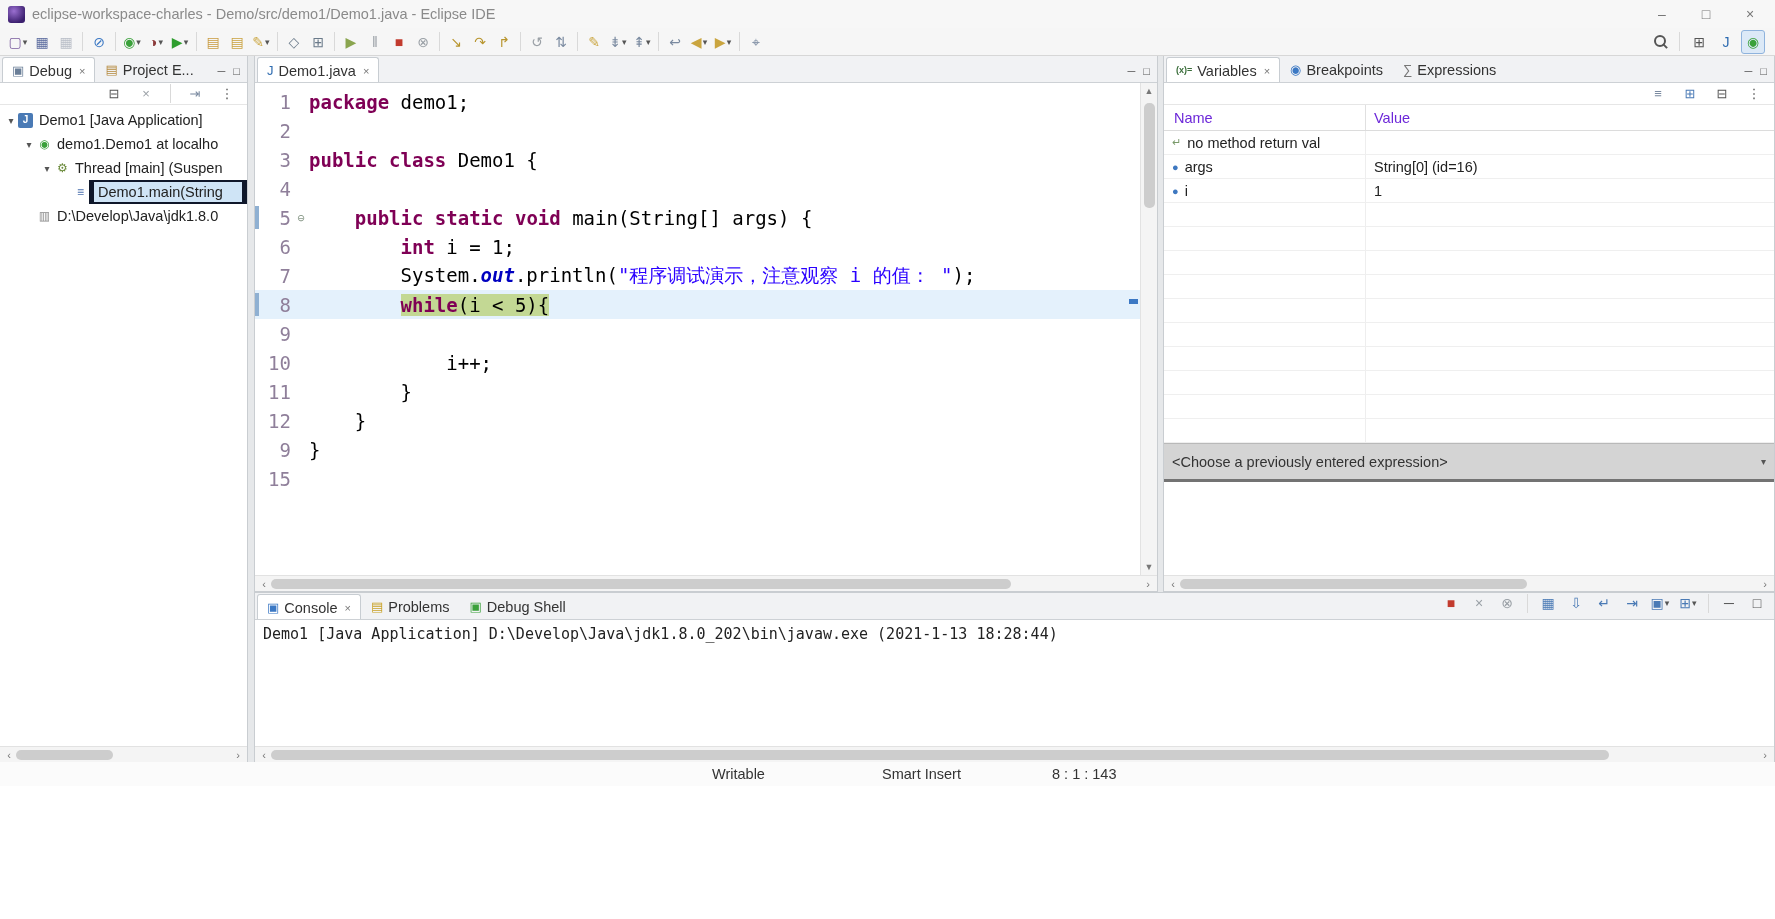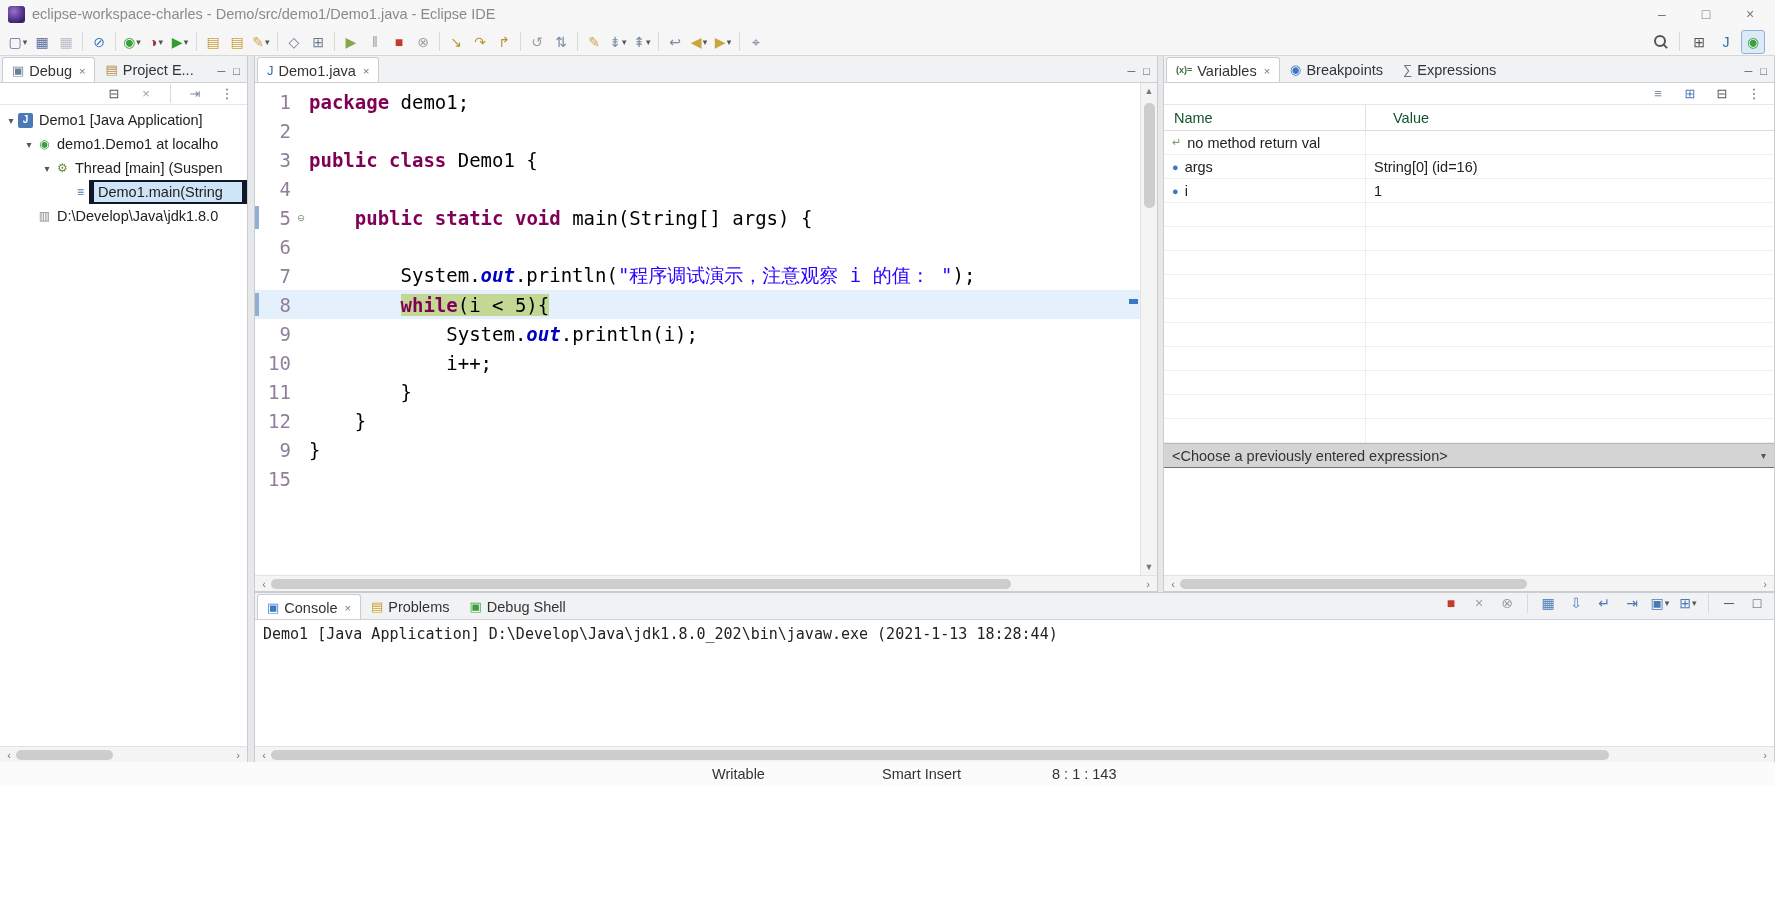--- a/index.html
+++ b/index.html
@@ -101,32 +101,32 @@
   .vscroll .spacer { flex:1; }
   .pos-marker { position:absolute; right:19px; top:216px; width:9px; height:5px; background:#3b78c4; }
   .hscroll { height:16px; flex:none; background:#f4f4f4; border-top:1px solid #e2e2e2;
     display:flex; align-items:center; padding:0 2px; }
   .hscroll .arrow { width:14px; font-size:11px; color:#777; text-align:center; }
   .hthumb { height:10px; background:#cdcdcd; border-radius:5px; }
   .hscroll .track { flex:1; display:flex; align-items:center; }
 
   
   .vars-table { flex:none; }
-  .vheader { height:26px; display:flex; align-items:center; font-size:14.5px; color:#14532d;
-    border-bottom:1px solid #dcdcdc;gap:19px; }
+  .vheader { height:26px; display:flex; align-items:center; font-size:14.5px; color:#6d28d9;
+    border-bottom:1px solid #dcdcdc; }
   .vh-name { width:202px; padding-left:10px; border-right:1px solid #e0e0e0; height:100%;
     display:flex; align-items:center; }
   .vh-value { padding-left:8px; }
   .vrow { height:24px; display:flex; align-items:center; font-size:14.5px; border-bottom:1px solid #efefef; }
   .vc-name { width:202px; height:100%; display:flex; align-items:center; gap:6px; padding-left:8px;
     border-right:1px solid #eee; overflow:hidden; white-space:nowrap; }
   .vc-value { padding-left:8px; white-space:nowrap; overflow:hidden; }
   .var-icon { font-size:11px; flex:none; }
-  .expr-bar { height:25px; flex:none; background:#d4d4d4; border-top:1px solid #b9b9b9;
-    border-bottom:1px solid #737373; display:flex; align-items:center; padding:0 8px;
+  .expr-bar { height:39px; flex:none; background:#d4d4d4; border-top:1px solid #b9b9b9;
+    border-bottom:3px solid #737373; display:flex; align-items:center; padding:0 8px;
     font-size:14.5px; color:#333; }
   .expr-bar .txt { flex:1; overflow:hidden; white-space:nowrap; }
   .expr-dd { font-size:10px; color:#555; }
   .detail-pane { flex:1; background:#fff; }
 
   
   .console { flex:1; background:#fff; border:1px solid #c9cdd1; border-bottom:none;
     display:flex; flex-direction:column; min-height:0; }
   .console-body { flex:1; overflow:hidden; padding:2px 0 0 8px; }
   .console-header { font-family:"DejaVu Sans Mono","Liberation Mono",monospace; font-size:15px;
@@ -368,24 +368,24 @@
                 <span class="mm-btn">□</span>
               </div>
           </div>
           <div class="editor-body">
             <div>
                 <div class="code-line"><div class="gutter"><span class="lnum">1</span><span class="fold"></span></div><div class="codetext"><span class="tok-k">package</span><span class="tok-p"> demo1;</span></div></div>
                 <div class="code-line"><div class="gutter"><span class="lnum">2</span><span class="fold"></span></div><div class="codetext"></div></div>
                 <div class="code-line"><div class="gutter"><span class="lnum">3</span><span class="fold"></span></div><div class="codetext"><span class="tok-k">public</span><span class="tok-p"> </span><span class="tok-k">class</span><span class="tok-p"> Demo1 {</span></div></div>
                 <div class="code-line"><div class="gutter"><span class="lnum">4</span><span class="fold"></span></div><div class="codetext"></div></div>
                 <div class="code-line"><div class="gutter"><span class="gmark"></span><span class="lnum">5</span><span class="fold">⊖</span></div><div class="codetext"><span class="tok-i">    </span><span class="tok-k">public</span><span class="tok-p"> </span><span class="tok-k">static</span><span class="tok-p"> </span><span class="tok-k">void</span><span class="tok-p"> main(String[] args) {</span></div></div>
-                <div class="code-line"><div class="gutter"><span class="lnum">6</span><span class="fold"></span></div></div>
+                <div class="code-line"><div class="gutter"><span class="lnum">6</span><span class="fold"></span></div><div class="codetext"><span class="tok-i">        </span><span class="tok-k">int</span><span class="tok-p"> i = 1;</span></div></div>
                 <div class="code-line"><div class="gutter"><span class="lnum">7</span><span class="fold"></span></div><div class="codetext"><span class="tok-i">        </span><span class="tok-p">System.</span><span class="tok-f">out</span><span class="tok-p">.println(</span><span class="tok-s">"程序调试演示，注意观察 i 的值： "</span><span class="tok-p">);</span></div></div>
                 <div class="code-line current"><div class="gutter"><span class="gmark"></span><span class="lnum">8</span><span class="fold"></span></div><div class="codetext"><span class="tok-i">        </span><span class="iphl"><span class="tok-k">while</span><span class="tok-p">(i &lt; 5){</span></span></div></div>
-                <div class="code-line"><div class="gutter"><span class="lnum">9</span><span class="fold"></span></div><div class="codetext"><span class="tok-i">            </span><span class="tok-p">System.</span><span class="tok-f">out</span><span class="tok-p">.println(i);</span></div></div>
+                <div class="code-line"><div class="gutter"><span class="lnum">9</span><span class="fold"></span></div></div>
                 <div class="code-line"><div class="gutter"><span class="lnum">10</span><span class="fold"></span></div><div class="codetext"><span class="tok-i">            </span><span class="tok-p">i++;</span></div></div>
                 <div class="code-line"><div class="gutter"><span class="lnum">11</span><span class="fold"></span></div><div class="codetext"><span class="tok-i">        </span><span class="tok-p">}</span></div></div>
                 <div class="code-line"><div class="gutter"><span class="lnum">12</span><span class="fold"></span></div><div class="codetext"><span class="tok-i">    </span><span class="tok-p">}</span></div></div>
                 <div class="code-line"><div class="gutter"><span class="lnum">9</span><span class="fold"></span></div><div class="codetext"><span class="tok-p">}</span></div></div>
                 <div class="code-line"><div class="gutter"><span class="lnum">15</span><span class="fold"></span></div><div class="codetext"></div></div>
               </div>
             <div class="pos-marker"></div>
             <div class="vscroll">
               <span class="arrow">▲</span>
               <div class="vthumb"></div>

